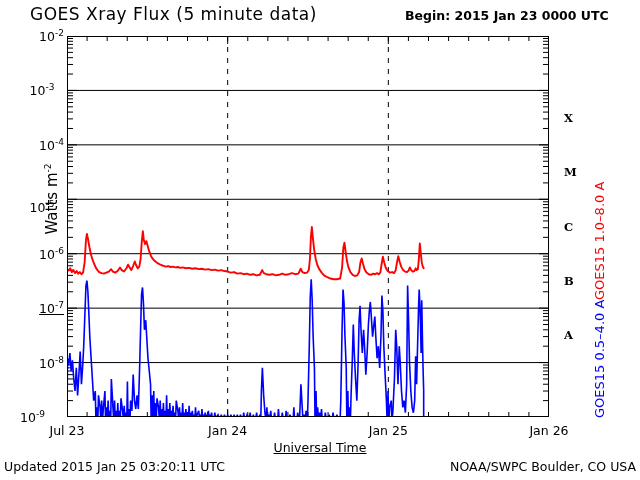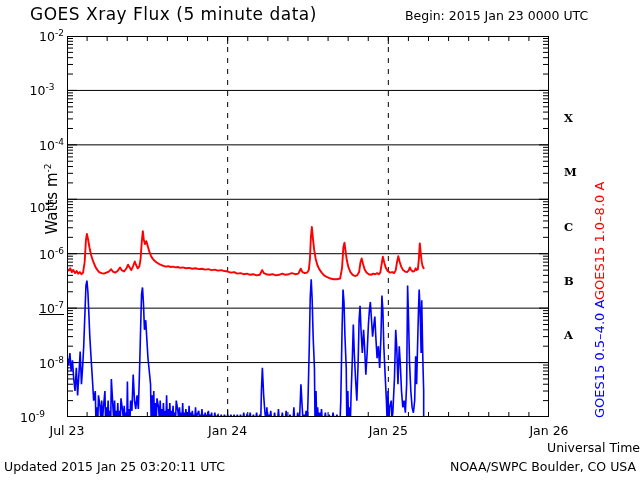--- a/index.html
+++ b/index.html
@@ -12,21 +12,21 @@
     position:relative;
   }
   .abs{position:absolute;}
   #title{
     left:30px; top:4px;
     font-size:17px; letter-spacing:0.5px;
     white-space:nowrap;
   }
   #begin{
     left:405px; top:8px;
-    font-size:12.5px; white-space:nowrap;
+    font-size:12.5px; white-space:nowrap;font-weight:bold;
   }
   #plotwrap{
     left:67px; top:36px;
     width:482px; height:381px;
   }
   #plotframe{
     position:absolute; left:0; top:0;
     width:482px; height:381px;
     box-sizing:border-box;
     border:1px solid #000;
@@ -44,22 +44,23 @@
     text-align:center;
     font-size:15px;
     white-space:nowrap;
   }
   .xtick-label{
     font-size:12.5px;
     white-space:nowrap;
   }
   #xtitle{
     left:0; top:440px; width:640px;
-    text-align:right;
+    text-align:center;
     font-size:12.5px;
+    text-decoration:underline;
   }
   .classlab{
     font-size:11.5px;
     font-family:"DejaVu Serif", serif;
     font-weight:bold;
     white-space:nowrap;
   }
   .legrot{
     font-size:13px;
     white-space:nowrap;

